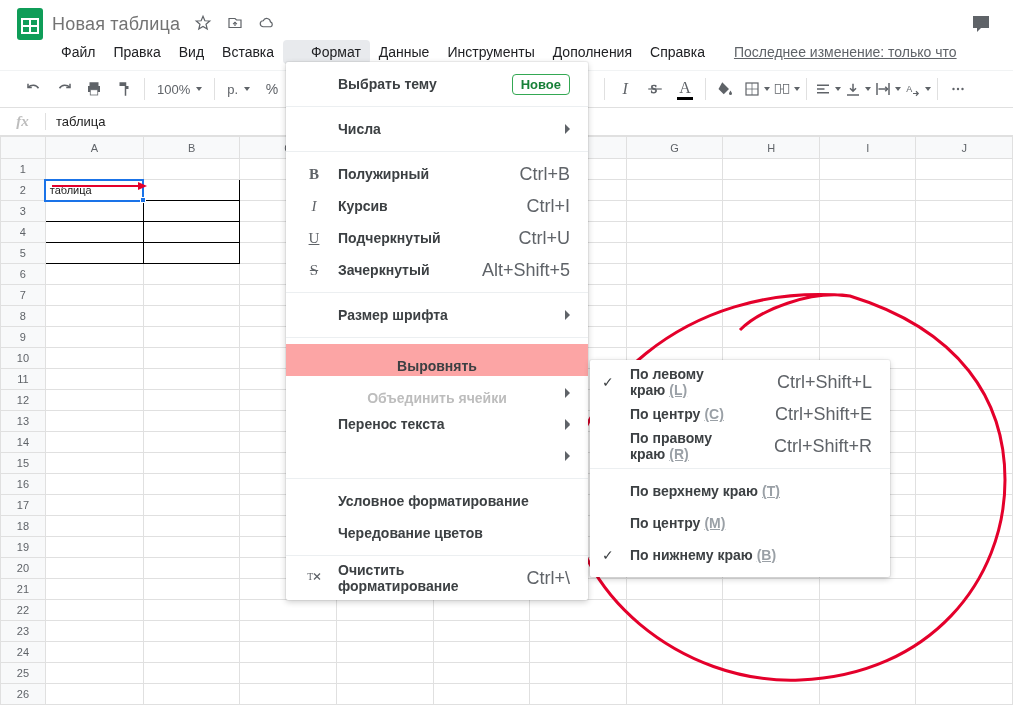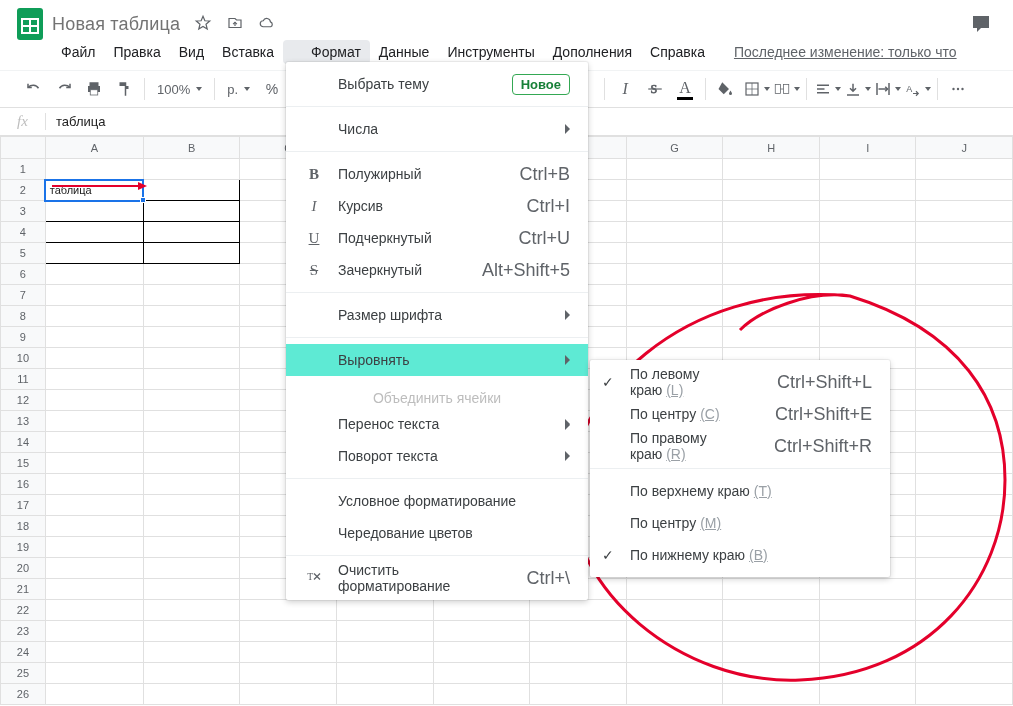--- a/index.html
+++ b/index.html
@@ -31,21 +31,21 @@
   .tb-btn svg { width:18px; height:18px; fill:#5f6368; }
   .tb-btn.hasdrop::after { content:""; border-left:3px solid transparent; border-right:3px solid transparent; border-top:4px solid #5f6368; margin-left:3px; }
   .tb-sep { width:1px; height:22px; background:#e0e0e0; margin:0 4px; }
   .tb-text { display:flex; align-items:center; padding:0 6px; height:28px; }
   .tb-text::after { content:""; border-left:3px solid transparent; border-right:3px solid transparent; border-top:4px solid #5f6368; margin-left:6px; }
   .tb-letter { font-family: "Times New Roman", serif; font-size:16px; color:#5f6368; }
   .tb-strike svg { stroke:#5f6368; }
 
   
   .formula-bar { display:flex; align-items:center; height:28px; border-bottom:1px solid #e0e0e0; }
-  .fx { width:46px; text-align:center; font-style:italic; color:#bdbdbd; font-family:serif; font-size:15px; border-right:1px solid #e0e0e0; }
+  .fx { width:46px; text-align:center; font-style:italic; color:#bdbdbd; font-family:serif; font-size:15px; border-right:1px solid #e0e0e0;font-weight:bold; }
   .fcell { padding: 0 10px; color:#212121; }
 
   
   .grid-wrap { position:relative; height: calc(706px - 40px - 30px - 38px - 28px); overflow:hidden; }
   table.grid { border-collapse: collapse; table-layout:fixed; }
   .grid th, .grid td { border:1px solid #e0e0e0; background:#fff; font-size:11px; }
   .grid thead th { background:#f8f9fa; font-weight:normal; color:#5f6368; height:22px; text-align:center; }
   .grid tbody th { background:#f8f9fa; font-weight:normal; color:#5f6368; width:46px; text-align:center; }
   .grid td { height:21px; padding:0 4px; color:#212121; }
   .col-corner { width:46px; }
@@ -68,25 +68,25 @@
 
   
   .red-circle { position:absolute; left:560px; top:290px; width:460px; height:400px; pointer-events:none; }
   .red-circle svg path { stroke:#e4002b; stroke-width:3; fill:none; }
 
   
   .menu-pop { position:absolute; background:#fff; box-shadow: 0 2px 6px rgba(0,0,0,.2), 0 0 0 1px rgba(0,0,0,.05); border-radius:2px; padding:6px 0; font-size:14px; color:#3c4043; z-index:10; }
   .menu-pop .mi { display:flex; align-items:center; height:32px; padding: 0 18px 0 18px; gap:14px; position:relative; cursor:pointer; }
   .menu-pop .mi .mi-icon { width:20px; display:flex; align-items:center; justify-content:center; color:#5f6368; }
   .menu-pop .mi .mi-icon svg { width:18px; height:18px; fill:#5f6368; }
-  .menu-pop .mi .mi-label { flex:1; }
+  .menu-pop .mi .mi-label { flex:1;font-weight:bold; }
   .menu-pop .mi .mi-accel { color:#5f6368; font-size:18px; margin-left:30px; }
   .menu-pop .mi .mi-sub { width:0; height:0; border-top:5px solid transparent; border-bottom:5px solid transparent; border-left:5px solid #5f6368; margin-left:auto; }
   .menu-pop .mi.disabled { color:#bdbdbd;flex-direction:column; }
-  .menu-pop .mi.hover { background:#5eead4; }
+  .menu-pop .mi.hover { background:#fca5a5;flex-direction:column; }
   .menu-pop hr { border:none; border-top:1px solid #eceff1; margin:6px 0; }
   .badge-new { border:1px solid #34a853; color:#188038; border-radius:4px; font-size:13px; padding:2px 8px; font-weight:600; margin-left:auto; }
   .menu-pop.format { left:286px; top:62px; width:302px; }
   .menu-pop.align  { left:590px; top:360px; width:300px; }
   .menu-pop.align .mi { padding-left:40px; }
   .menu-pop.align .mi .check { position:absolute; left:12px; width:18px; display:flex; align-items:center; }
   .menu-pop.align .mnem { color:#9aa0a6; text-decoration:underline; margin-left:4px; }
 
 </style>
 </head>
@@ -690,21 +690,20 @@
     <span class="mi-label">Объединить ячейки</span>
     <span class="mi-sub"></span>
   </div>
   <div class="mi">
     <span class="mi-icon"></span>
     <span class="mi-label">Перенос текста</span>
     <span class="mi-sub"></span>
   </div>
   <div class="mi">
     <span class="mi-icon"></span>
-    <span class="mi-label">Поворот текста</span>
     <span class="mi-sub"></span>
   </div>
   <hr>
   <div class="mi">
     <span class="mi-icon"></span>
     <span class="mi-label">Условное форматирование</span>
   </div>
   <div class="mi">
     <span class="mi-icon"></span>
     <span class="mi-label">Чередование цветов</span>

